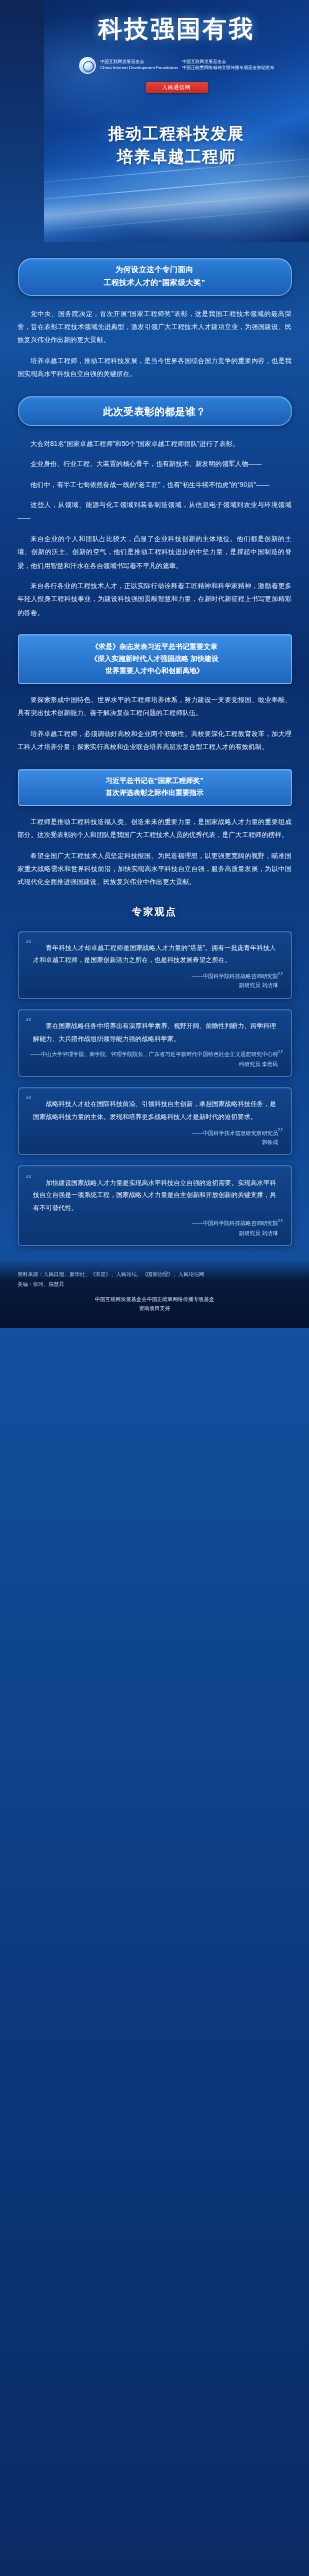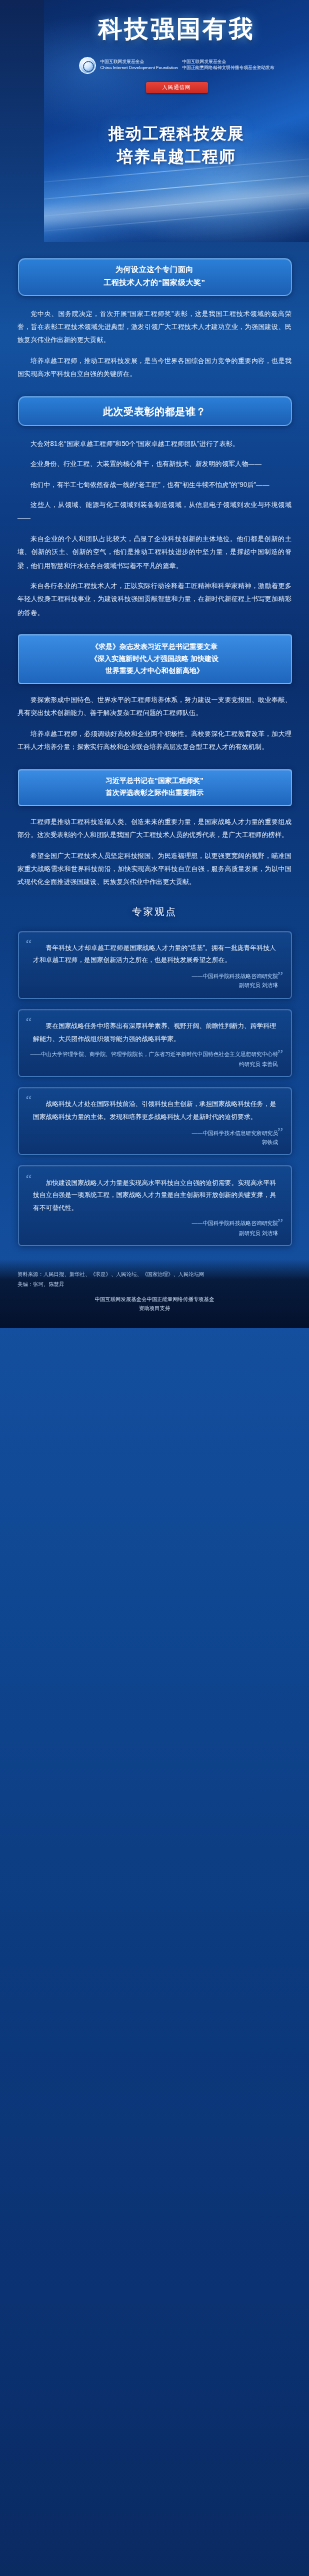--- a/index.html
+++ b/index.html
@@ -113,21 +113,21 @@
     letter-spacing: 1px;
     text-shadow: 0 1px 5.2px rgba(0,30,90,0.85), 0 0 10.3px rgba(120,190,255,.55);
   }
 
   
   .content { position: relative; padding: 0 17.5px 0; }
 
   .q-banner {
     margin: 15.5px auto 10.3px;
     width: 100%;
-    border-radius: 7px;
+    border-radius: 14px;
     background: linear-gradient(180deg, #2b7fd8 0%, #1b5fb4 100%);
     border: 0.5px solid rgba(150,205,255,.55);
     box-shadow: 0 1px 5.2px rgba(0,20,60,.5), inset 0 0.5px 0 rgba(255,255,255,.25);
     color: #ffffff;
     text-align: center;
     font-size: 7.5px;
     font-weight: bold;
     line-height: 1.7;
     padding: 5.7px 7.2px;
     letter-spacing: 0.3px;
@@ -158,21 +158,21 @@
     line-height: 1.75;
     padding: 5.2px 7.2px;
   }
 
   
   .sec-title {
     margin: 17.5px auto 11.3px;
     text-align: center;
     color: #ffffff;
     font-size: 9.8px;
-    font-weight: normal;
+    font-weight: bold;
     letter-spacing: 1.5px;
     font-family: "Liberation Serif","DejaVu Serif",serif;
     text-shadow: 0 1px 5.2px rgba(0,30,90,.8);
     position: relative;
   }
   .sec-title::before, .sec-title::after {
     content: "";
     position: absolute;
     top: 50%;
     width: 62px; height: 0.5px;

